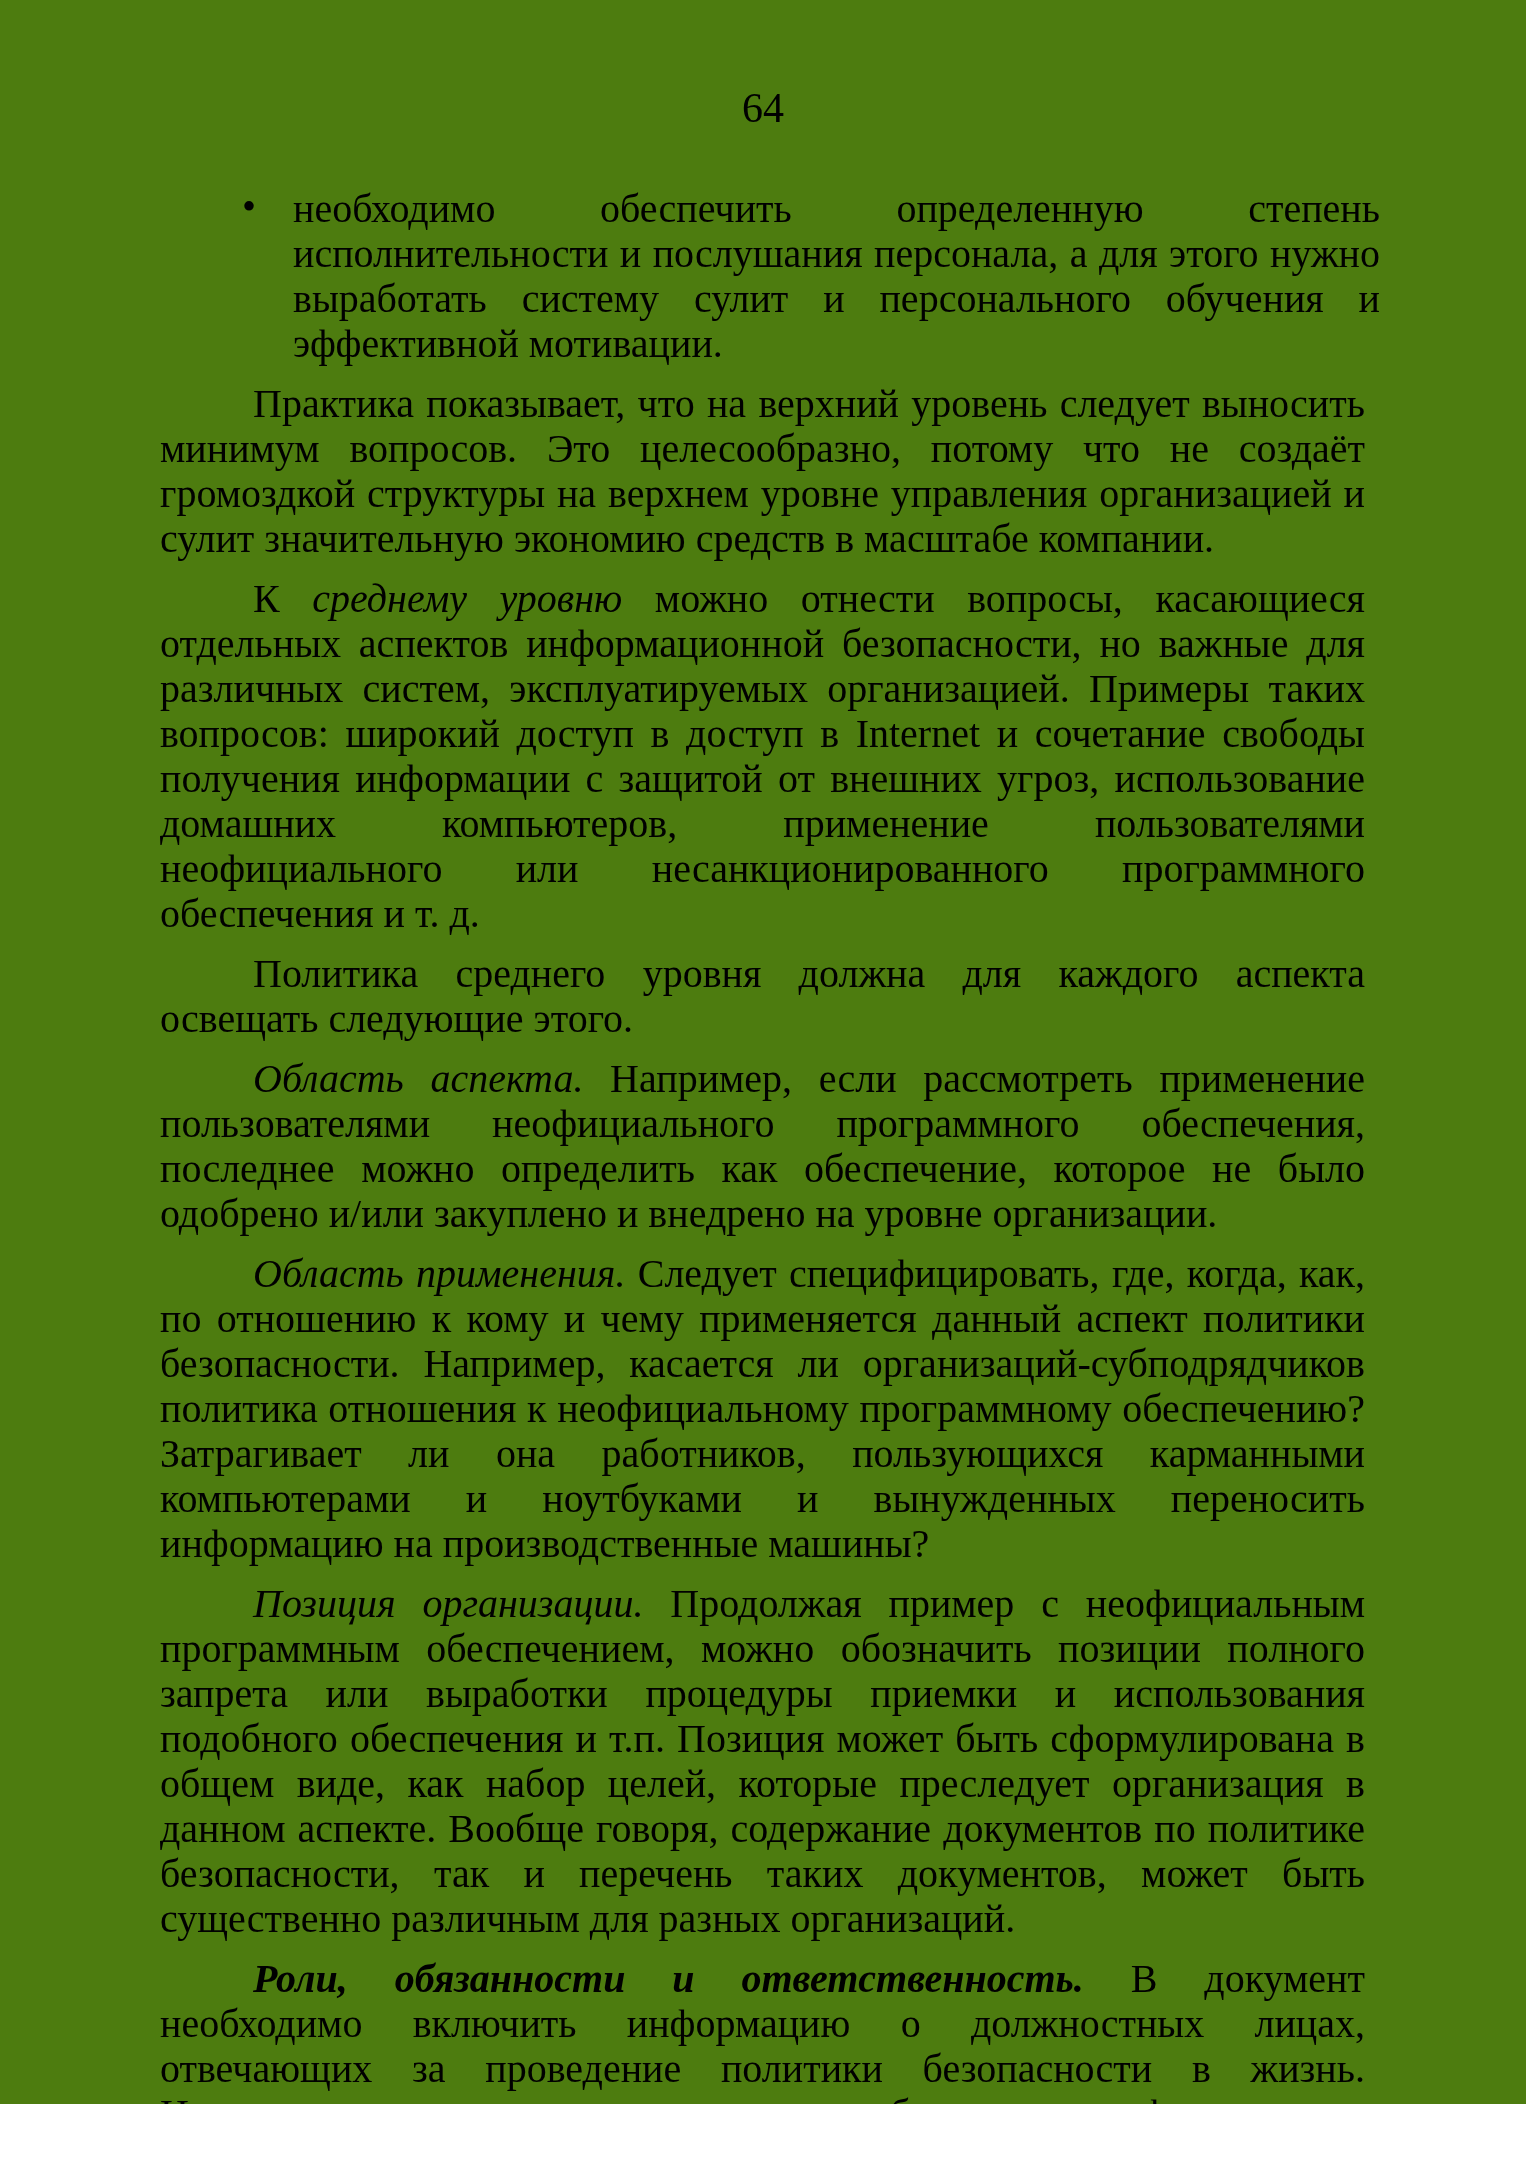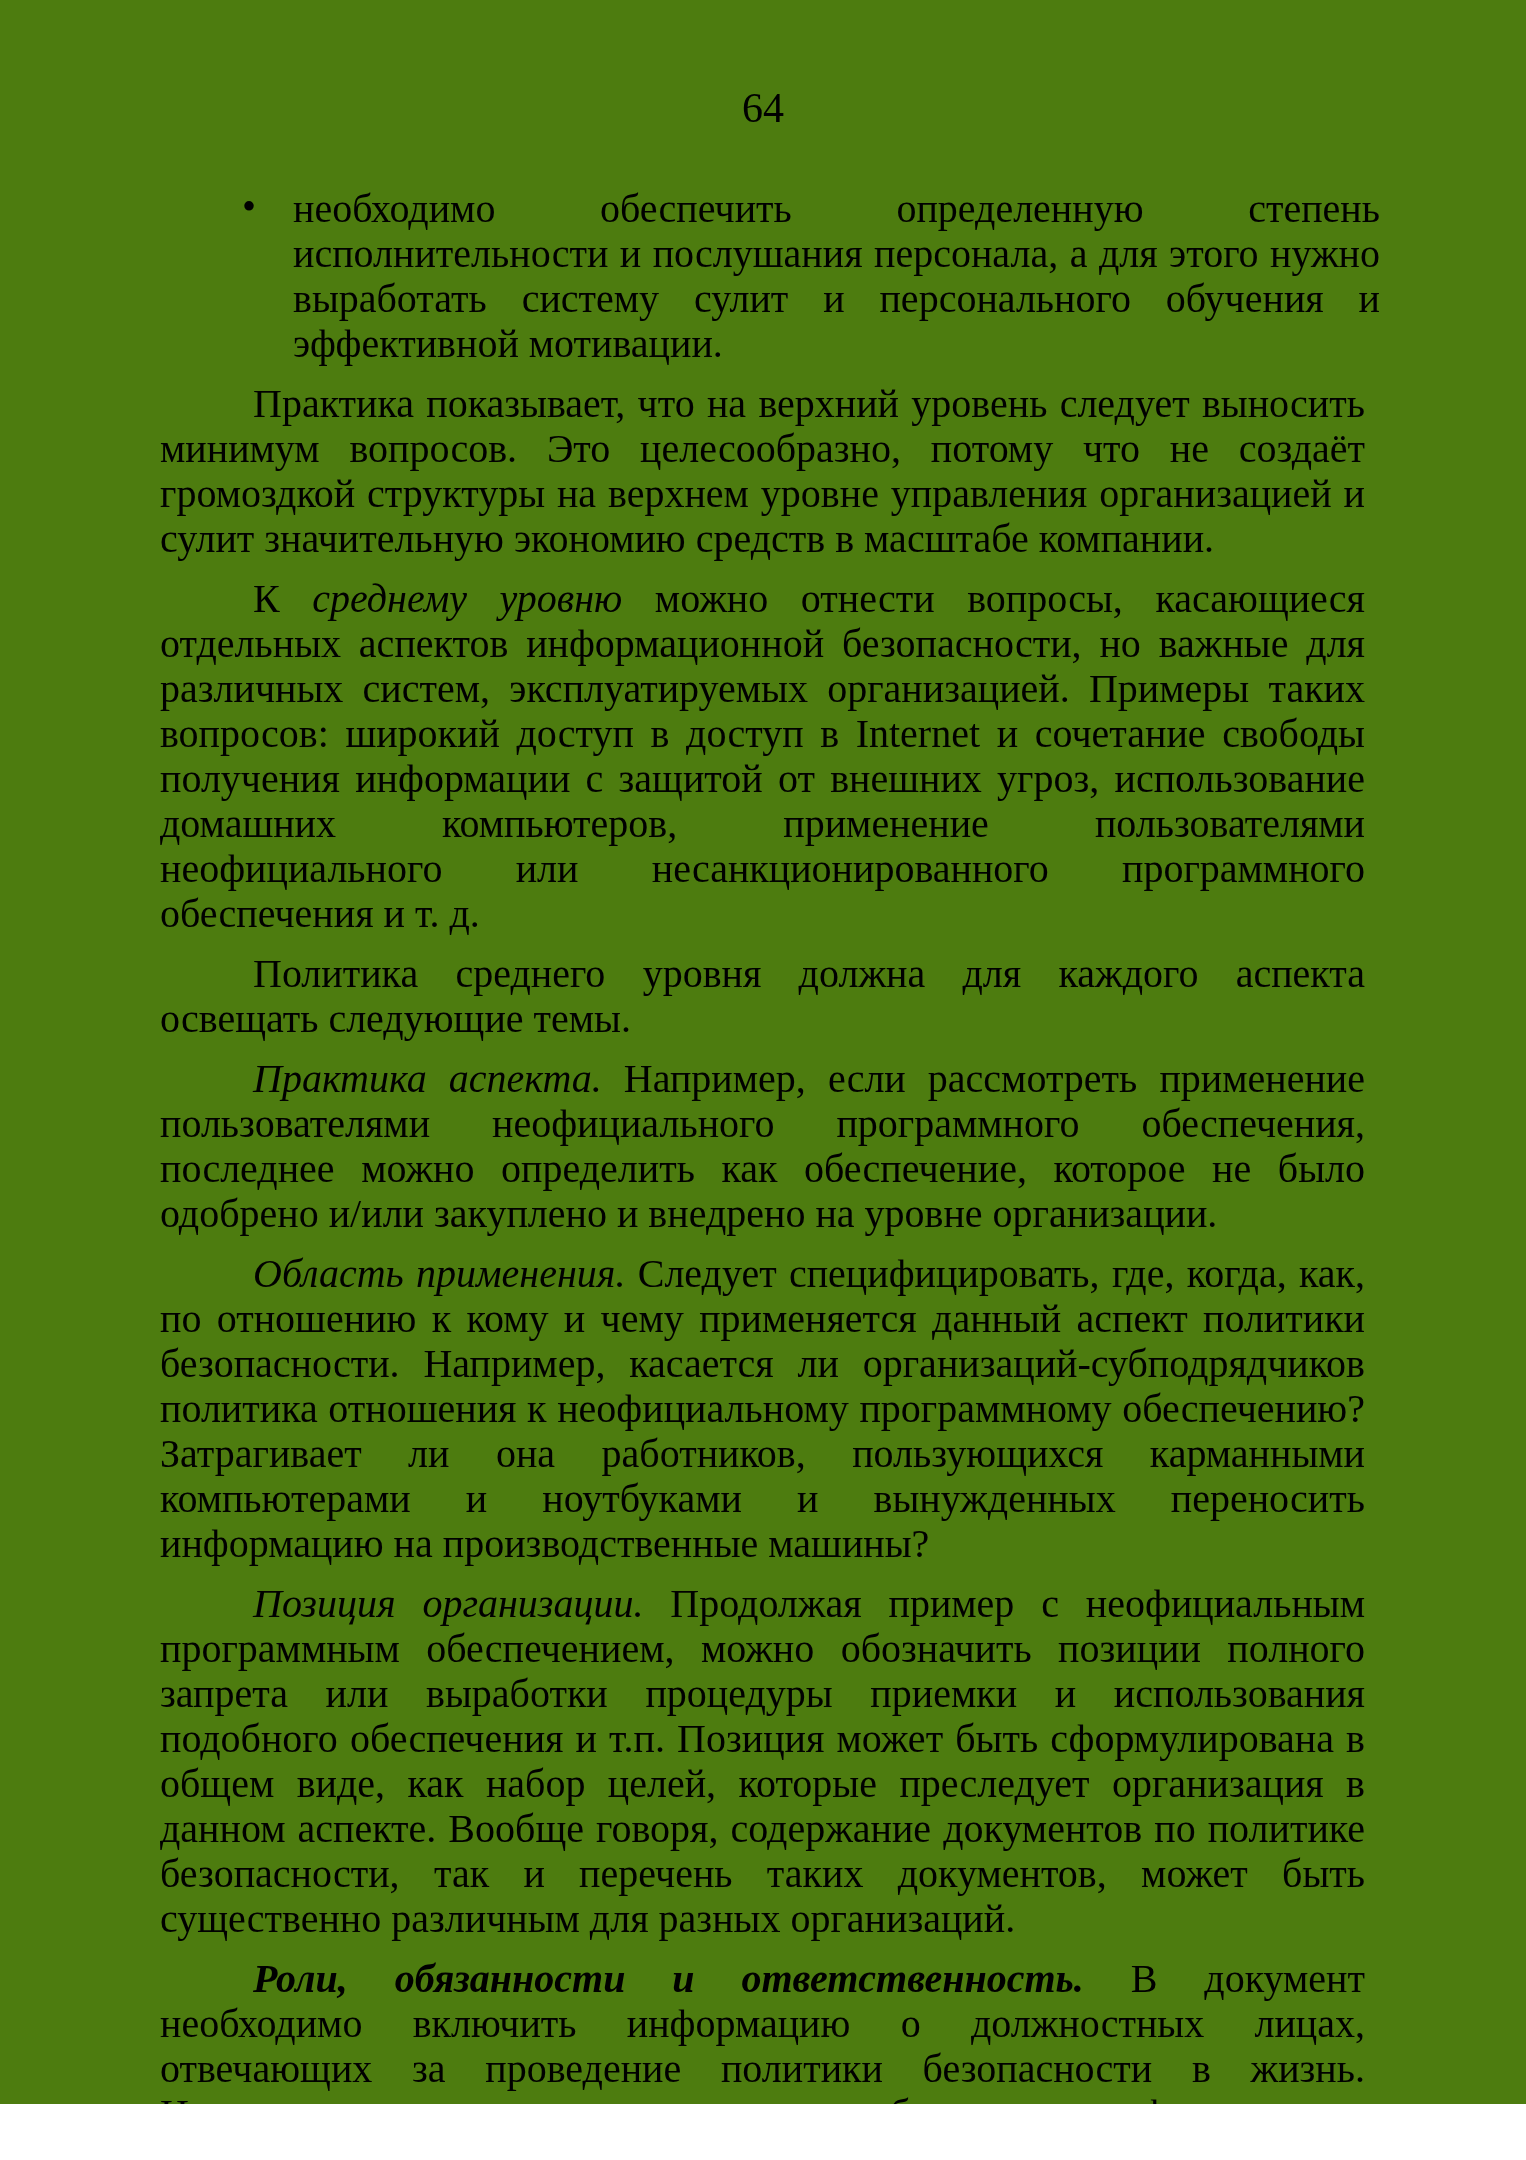--- a/index.html
+++ b/index.html
@@ -54,19 +54,19 @@
 </style>
 </head>
 <body>
 
 <div class="page">
   <div class="page-number">64</div>
   <main class="page-body">
       <div class="bullet-item"><span class="bullet-marker">•</span><span class="bullet-text"><span class="run">необходимо обеспечить определенную степень исполнительности и послушания персонала, а для этого нужно выработать систему сулит и персонального обучения и эффективной мотивации.</span></span></div>
       <p class="para"><span class="run">Практика показывает, что на верхний уровень следует выносить минимум вопросов. Это целесообразно, потому что не создаёт громоздкой структуры на верхнем уровне управления организацией и сулит значительную экономию средств в масштабе компании.</span></p>
       <p class="para"><span class="run">К </span><span class="run em">среднему уровню</span><span class="run"> можно отнести вопросы, касающиеся отдельных аспектов информационной безопасности, но важные для различных систем, эксплуатируемых организацией. Примеры таких вопросов: широкий доступ в доступ в Internet и сочетание свободы получения информации с защитой от внешних угроз, использование домашних компьютеров, применение пользователями неофициального или несанкционированного программного обеспечения и т. д.</span></p>
-      <p class="para"><span class="run">Политика среднего уровня должна для каждого аспекта освещать следующие темы.</span></p>
-      <p class="para"><span class="run em">Практика аспекта.</span><span class="run"> Например, если рассмотреть применение пользователями неофициального программного обеспечения, последнее можно определить как обеспечение, которое не было одобрено и/или закуплено и внедрено на уровне организации.</span></p>
+      <p class="para"><span class="run">Политика среднего уровня должна для каждого аспекта освещать следующие этого.</span></p>
+      <p class="para"><span class="run em">Область аспекта.</span><span class="run"> Например, если рассмотреть применение пользователями неофициального программного обеспечения, последнее можно определить как обеспечение, которое не было одобрено и/или закуплено и внедрено на уровне организации.</span></p>
       <p class="para"><span class="run em">Область применения.</span><span class="run"> Следует специфицировать, где, когда, как, по отношению к кому и чему применяется данный аспект политики безопасности. Например, касается ли организаций-субподрядчиков политика отношения к неофициальному программному обеспечению? Затрагивает ли она работников, пользующихся карманными компьютерами и ноутбуками и вынужденных переносить информацию на производственные машины?</span></p>
       <p class="para"><span class="run em">Позиция организации.</span><span class="run"> Продолжая пример с неофициальным программным обеспечением, можно обозначить позиции полного запрета или выработки процедуры приемки и использования подобного обеспечения и т.п. Позиция может быть сформулирована в общем виде, как набор целей, которые преследует организация в данном аспекте. Вообще говоря, содержание документов по политике безопасности, так и перечень таких документов, может быть существенно различным для разных организаций.</span></p>
       <p class="para"><span class="run em bold">Роли, обязанности и ответственность.</span><span class="run"> В документ необходимо включить информацию о должностных лицах, отвечающих за проведение политики безопасности в жизнь. Например, если для использования работником неофициального программного обеспечения нужно официальное разрешение, то должно быть известно, у кого и как его следует получать. Если должны проверяться дискеты, принесенные с других компью-</span></p>
     </main>
 </div>
 
 </body></html>

